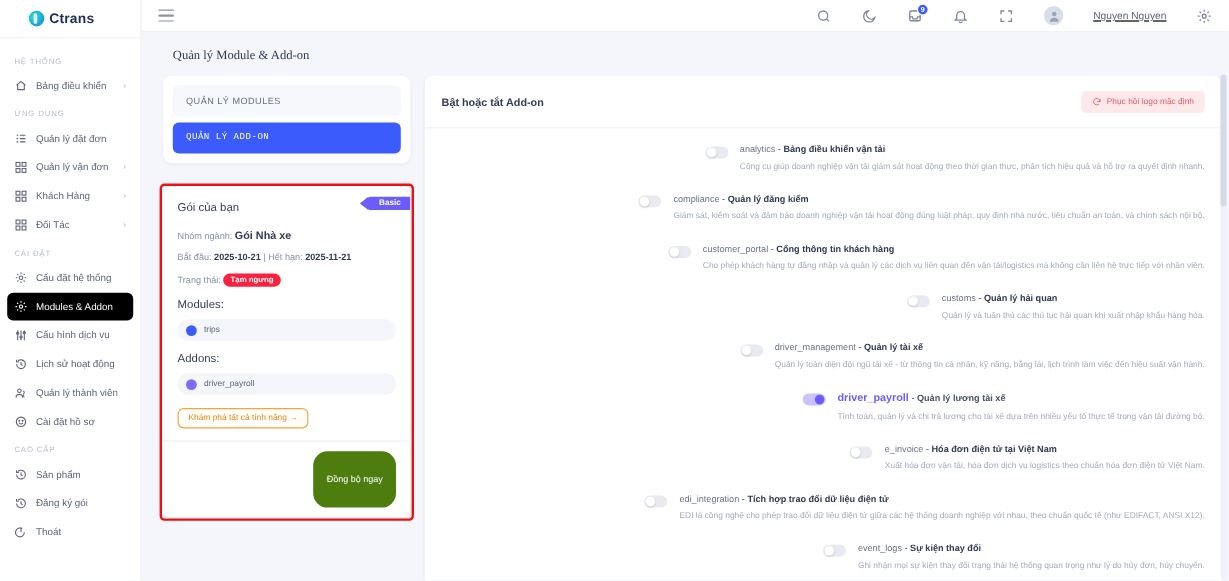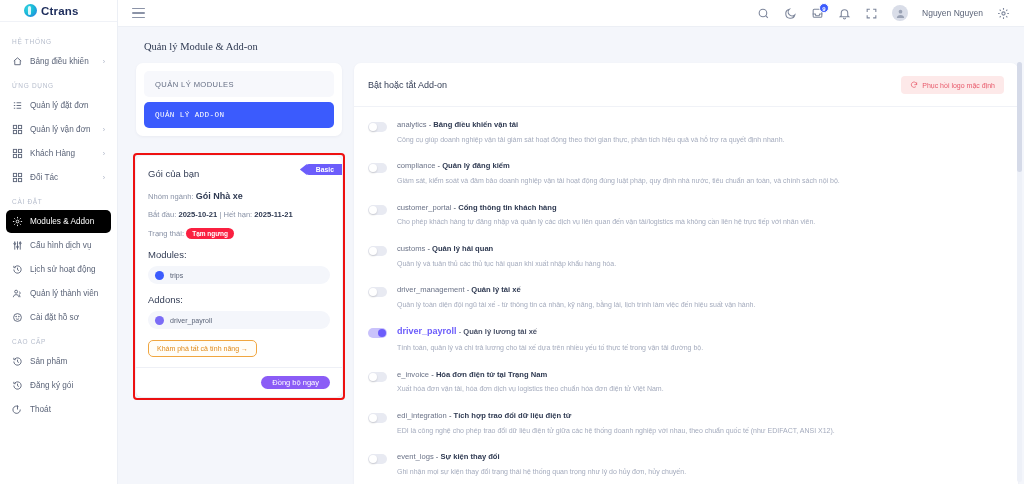--- a/index.html
+++ b/index.html
@@ -14,21 +14,21 @@
   
   .sidebar {
     width: 118px; height: 484px;
     background: #ffffff;
     border-right: 1px solid #eceff5;
     flex: 0 0 118px;
     overflow: hidden;
     position: relative;
   }
   .brand {
-    height: 22px; display: flex; align-items: center; gap: 4px;
+    height: 32px; display: flex; align-items: center; gap: 4px;
     padding-left: 24px;
     border-bottom: 1px solid #f0f2f7;
   }
   .brand-mark {
     width: 13px; height: 13px; border-radius: 50%;
     background: radial-gradient(circle at 35% 35%, #3ad6e0 0%, #18b8d8 45%, #2f6fe0 100%);
     position: relative; flex: 0 0 13px;
   }
   .brand-mark:after{
     content:""; position:absolute; left:4px; top:2px;
@@ -57,21 +57,21 @@
   }
 
   
   .main { flex: 1; height: 484px; display: flex; flex-direction: column; min-width: 0; }
   .topbar {
     height: 27px; background: #ffffff; border-bottom: 1px solid #eceff5;
     display: flex; align-items: center; padding: 0 14px 0 14px; flex: 0 0 27px;
   }
   .burger { width: 13px; height: 11px; display:flex; flex-direction:column; justify-content:space-between; cursor:pointer; }
   .burger i { display:block; height: 1.4px; background: #8b93a7; border-radius: 1px; }
-  .topbar-right { margin-left: auto; display: flex; align-items: center; gap: 14px; }
+  .topbar-right { margin-left: auto; display: flex; align-items: center; gap: 25px; text-decoration: underline; }
   .tb-ico { width: 13px; height: 13px; position: relative; cursor: pointer; color: #7d869b; }
   .tb-ico svg { width: 13px; height: 13px; display: block; }
   .badge {
     position: absolute; top: -4px; right: -5px;
     min-width: 10px; height: 10px; padding: 0 2px;
     background: #3b5bfd; color: #fff; border-radius: 6px;
     font-size: 6px; line-height: 10px; text-align: center; font-weight: 700;
     border: 1.2px solid #fff;
   }
   .avatar {
@@ -139,46 +139,46 @@
   .chip-txt { font-size: 7px; color: #5b6478; }
   .explore-btn {
     display: inline-block; margin-top: 7px;
     border: 1px solid #f0a640; color: #e08a18; background: #fffdf8;
     border-radius: 5px; font-size: 7px; padding: 4px 8px; cursor: pointer;
   }
   .plan-foot {
     border-top: 1px solid #eef0f6; padding: 8px 12px; display: flex; justify-content: flex-end;
   }
   .sync-btn {
-    background: #8b5cf6; color: #fff; border: none; border-radius: 12px;
-    font-size: 7.5px; padding: 2px 11px; cursor: pointer;
+    background: #4d7c0f; color: #fff; border: none; border-radius: 12px;
+    font-size: 7.5px; padding: 19px 11px; cursor: pointer;
     font-family: "Liberation Sans", sans-serif;
   }
 
   
   .right-col { flex: 1; min-width: 0; padding-right: 6px; }
   .addon-panel {
     background: #ffffff; border-radius: 7px 7px 0 0; height: 100%;
     box-shadow: 0 1px 3px rgba(30,40,80,.05); display: flex; flex-direction: column;
     overflow: hidden;
   }
   .addon-head {
     display: flex; align-items: center; padding: 13px 14px 12px 14px;
     border-bottom: 1px solid #f0f2f7; flex: 0 0 auto;
   }
-  .addon-head h2 { font-size: 9px; color: #333d55; font-weight: 400; }
+  .addon-head h2 { font-size: 9px; color: #333d55; font-weight: 700; }
   .restore-btn {
     margin-left: auto; background: #fde9e9; color: #e8596a; border: none;
     border-radius: 4px; font-size: 7px; padding: 5px 9px; cursor: pointer;
     display: flex; align-items: center; gap: 4px;
     font-family: "Liberation Sans", sans-serif;
   }
   .restore-btn svg { width: 8px; height: 8px; display:block; }
   .addon-list { padding: 4px 14px 0 14px; overflow: hidden; flex: 1; }
-  .addon-row { display: flex; gap: 10px; padding: 9px 0 8px 0; }
+  .addon-row { display: flex; gap: 10px; padding: 9px 0 8px 0; justify-content: flex-end; }
   .toggle {
     width: 19px; height: 10px; border-radius: 6px; background: #e8eaf2;
     position: relative; flex: 0 0 19px; margin-top: 2px; cursor: pointer;
   }
   .toggle i {
     position: absolute; top: 1px; left: 1px; width: 8px; height: 8px;
     border-radius: 50%; background: #ffffff; box-shadow: 0 1px 2px rgba(0,0,0,.15);
   }
   .toggle.on { background: #c9c2fb; }
   .toggle.on i { left: 10px; background: #6c5dfb; box-shadow: none; }
@@ -260,20 +260,29 @@
               <rect x="3" y="3" width="7" height="7"></rect>
               <rect x="14" y="3" width="7" height="7"></rect>
               <rect x="3" y="14" width="7" height="7"></rect>
               <rect x="14" y="14" width="7" height="7"></rect>
             </svg>
           </span>
           <span class="nav-label">Đối Tác</span>
           <span class="nav-chev">›</span>
         </div>
         <div class="nav-section">CÀI ĐẶT</div>
+        <div class="nav-item">
+          <span class="nav-ico">
+            <svg viewBox="0 0 24 24" fill="none" stroke="currentColor" stroke-width="2">
+              <circle cx="12" cy="12" r="3.2"></circle>
+              <path d="M12 2.5v3M12 18.5v3M2.5 12h3M18.5 12h3M5.2 5.2l2.1 2.1M16.7 16.7l2.1 2.1M18.8 5.2l-2.1 2.1M7.3 16.7l-2.1 2.1"></path>
+            </svg>
+          </span>
+          <span class="nav-label">Cấu đặt hệ thống</span>
+        </div>
         <div class="nav-item active">
           <span class="nav-ico">
             <svg viewBox="0 0 24 24" fill="none" stroke="currentColor" stroke-width="2">
               <circle cx="12" cy="12" r="3"></circle>
               <path d="M12 2v3M12 19v3M2 12h3M19 12h3M5 5l2 2M17 17l2 2M19 5l-2 2M7 17l-2 2"></path>
             </svg>
           </span>
           <span class="nav-label">Modules &amp; Addon</span>
         </div>
         <div class="nav-item">
@@ -545,21 +554,21 @@
                 <div class="addon-main">
                   <div class="addon-title"><span class="key">driver_payroll</span> <span class="dash">-</span> <span class="nm">Quản lý lương tài xế</span></div>
                   <div class="addon-desc">Tính toán, quản lý và chi trả lương cho tài xế dựa trên nhiều yếu tố thực tế trong vận tải đường bộ.</div>
                 </div>
               </div>
               <div class="addon-row">
                 <div class="toggle">
                   <i></i>
                 </div>
                 <div class="addon-main">
-                  <div class="addon-title"><span class="key">e_invoice</span> <span class="dash">-</span> <span class="nm">Hóa đơn điện tử tại Trạng Nam</span></div>
+                  <div class="addon-title"><span class="key">e_invoice</span> <span class="dash">-</span> <span class="nm">Hóa đơn điện tử tại Việt Nam</span></div>
                   <div class="addon-desc">Xuất hóa đơn vận tải, hóa đơn dịch vụ logistics theo chuẩn hóa đơn điện tử Việt Nam.</div>
                 </div>
               </div>
               <div class="addon-row">
                 <div class="toggle">
                   <i></i>
                 </div>
                 <div class="addon-main">
                   <div class="addon-title"><span class="key">edi_integration</span> <span class="dash">-</span> <span class="nm">Tích hợp trao đổi dữ liệu điện tử</span></div>
                   <div class="addon-desc">EDI là công nghệ cho phép trao đổi dữ liệu điện tử giữa các hệ thống doanh nghiệp với nhau, theo chuẩn quốc tế (như EDIFACT, ANSI X12).</div>

